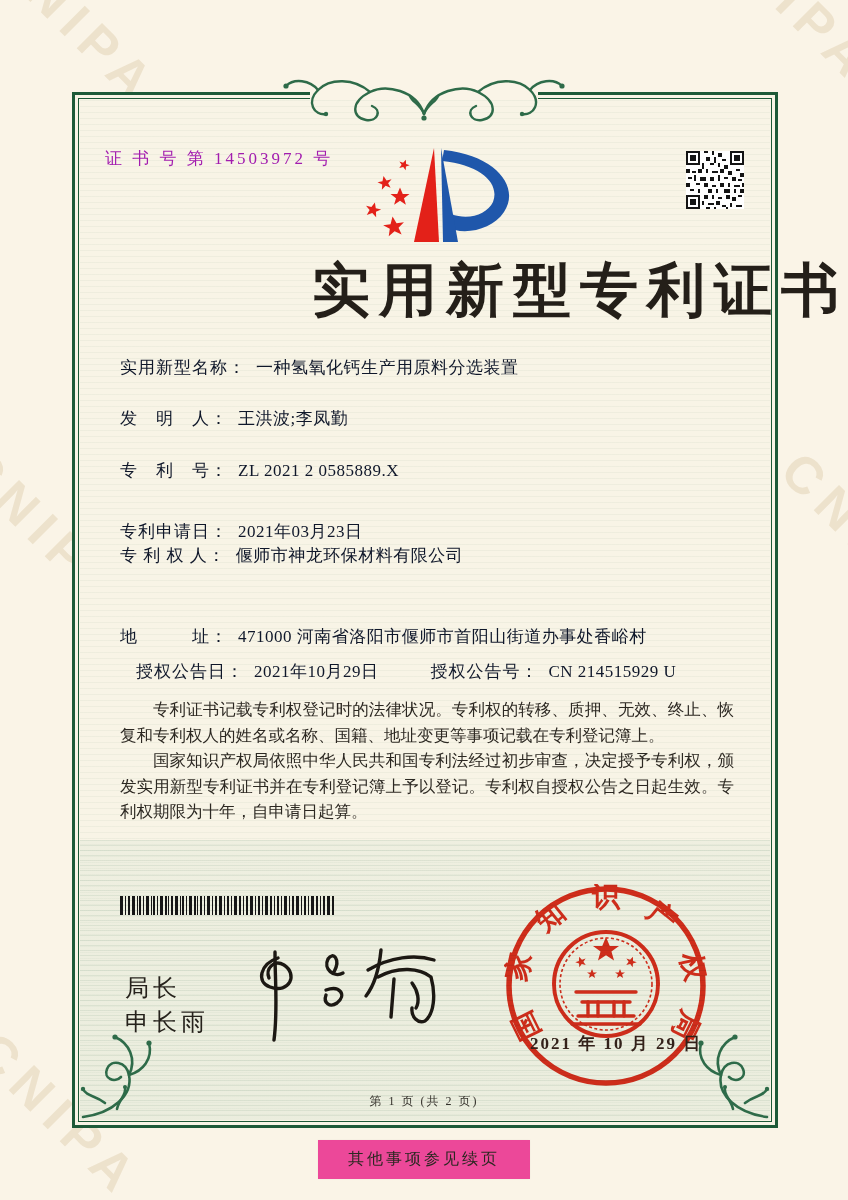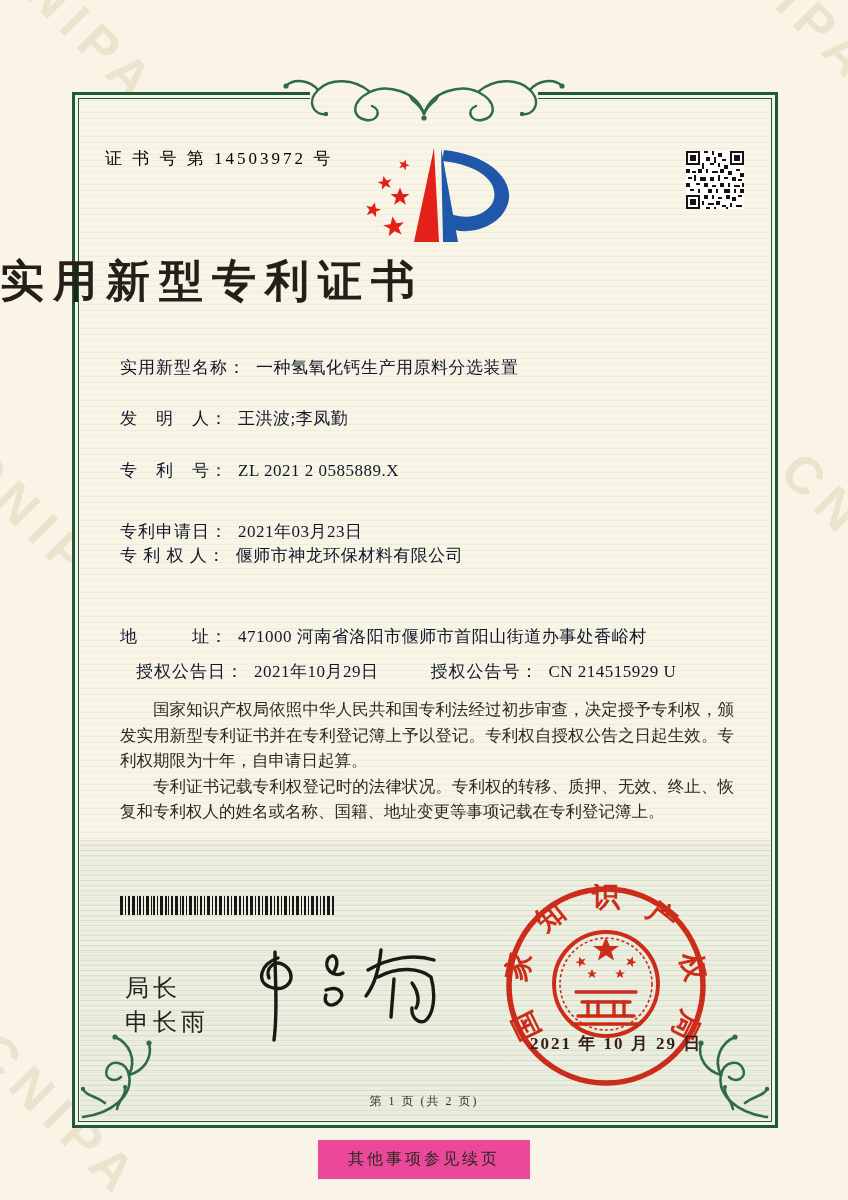--- a/index.html
+++ b/index.html
@@ -33,25 +33,25 @@
       repeating-linear-gradient(180deg, rgba(152,176,152,0.10) 0 1px, rgba(0,0,0,0) 1px 6px);
   }
   .guilloche-strong{
     position:absolute;left:5px;right:5px;top:745px;bottom:5px;
     background:
       repeating-linear-gradient(180deg, rgba(140,170,145,0.18) 0 1px, rgba(0,0,0,0) 1px 5px),
       linear-gradient(180deg, rgba(210,224,206,0.25), rgba(210,224,206,0.35));
   }
   
   .cert-no{
-    position:absolute;left:105px;top:147px;font-size:17px;letter-spacing:3px;color:#000000;
+    position:absolute;left:105px;top:147px;font-size:17px;letter-spacing:3px;color:#a21caf;
   }
   .title{
-    position:absolute;left:0;right:0;top:252px;text-align:left;
-    font-size:44px;font-weight:bold;letter-spacing:9px;color:#241f19;
+    position:absolute;left:0;right:0;top:252px;text-align:right;
+    font-size:58px;font-weight:bold;letter-spacing:9px;color:#241f19;
   }
   .field-row{
     position:absolute;left:120px;width:630px;font-size:17px;color:#0f172a;
     white-space:nowrap;
   }
   .field-row .lbl{letter-spacing:1px;}
   .field-row .val{margin-left:10px;letter-spacing:.5px;}
   .pair2{margin-left:52px;}
   .paras{
     position:absolute;left:120px;top:697px;width:614px;
@@ -256,22 +256,22 @@
   <span class="lbl">专 利 权 人：</span><span class="val">偃师市神龙环保材料有限公司</span>
 </div>
 <div class="field-row" style="top:610px;margin-top:15px;">
   <span class="lbl">地　　　址：</span><span class="val">471000 河南省洛阳市偃师市首阳山街道办事处香峪村</span>
 </div>
 <div class="field-row" style="top:660px;margin-left:16px;">
   <span class="lbl">授权公告日：</span><span class="val">2021年10月29日</span><span class="lbl pair2">授权公告号：</span><span class="val">CN 214515929 U</span>
 </div>
 
 <div class="paras">
+  <p>专利证书记载专利权登记时的法律状况。专利权的转移、质押、无效、终止、恢复和专利权人的姓名或名称、国籍、地址变更等事项记载在专利登记簿上。</p>
   <p>国家知识产权局依照中华人民共和国专利法经过初步审查，决定授予专利权，颁发实用新型专利证书并在专利登记簿上予以登记。专利权自授权公告之日起生效。专利权期限为十年，自申请日起算。</p>
-  <p>专利证书记载专利权登记时的法律状况。专利权的转移、质押、无效、终止、恢复和专利权人的姓名或名称、国籍、地址变更等事项记载在专利登记簿上。</p>
 </div>
 
 <svg class="abs" style="left:120px;top:896px;" width="215" height="19" viewBox="0 0 215 19" shape-rendering="crispEdges">
   <g fill="#161616">
     <rect x="0" width="3" height="19"></rect>
       <rect x="5" width="1" height="19"></rect>
       <rect x="8" width="2" height="19"></rect>
     <rect x="12" width="3" height="19"></rect>
       <rect x="17" width="1" height="19"></rect>
       <rect x="19" width="2" height="19"></rect>

